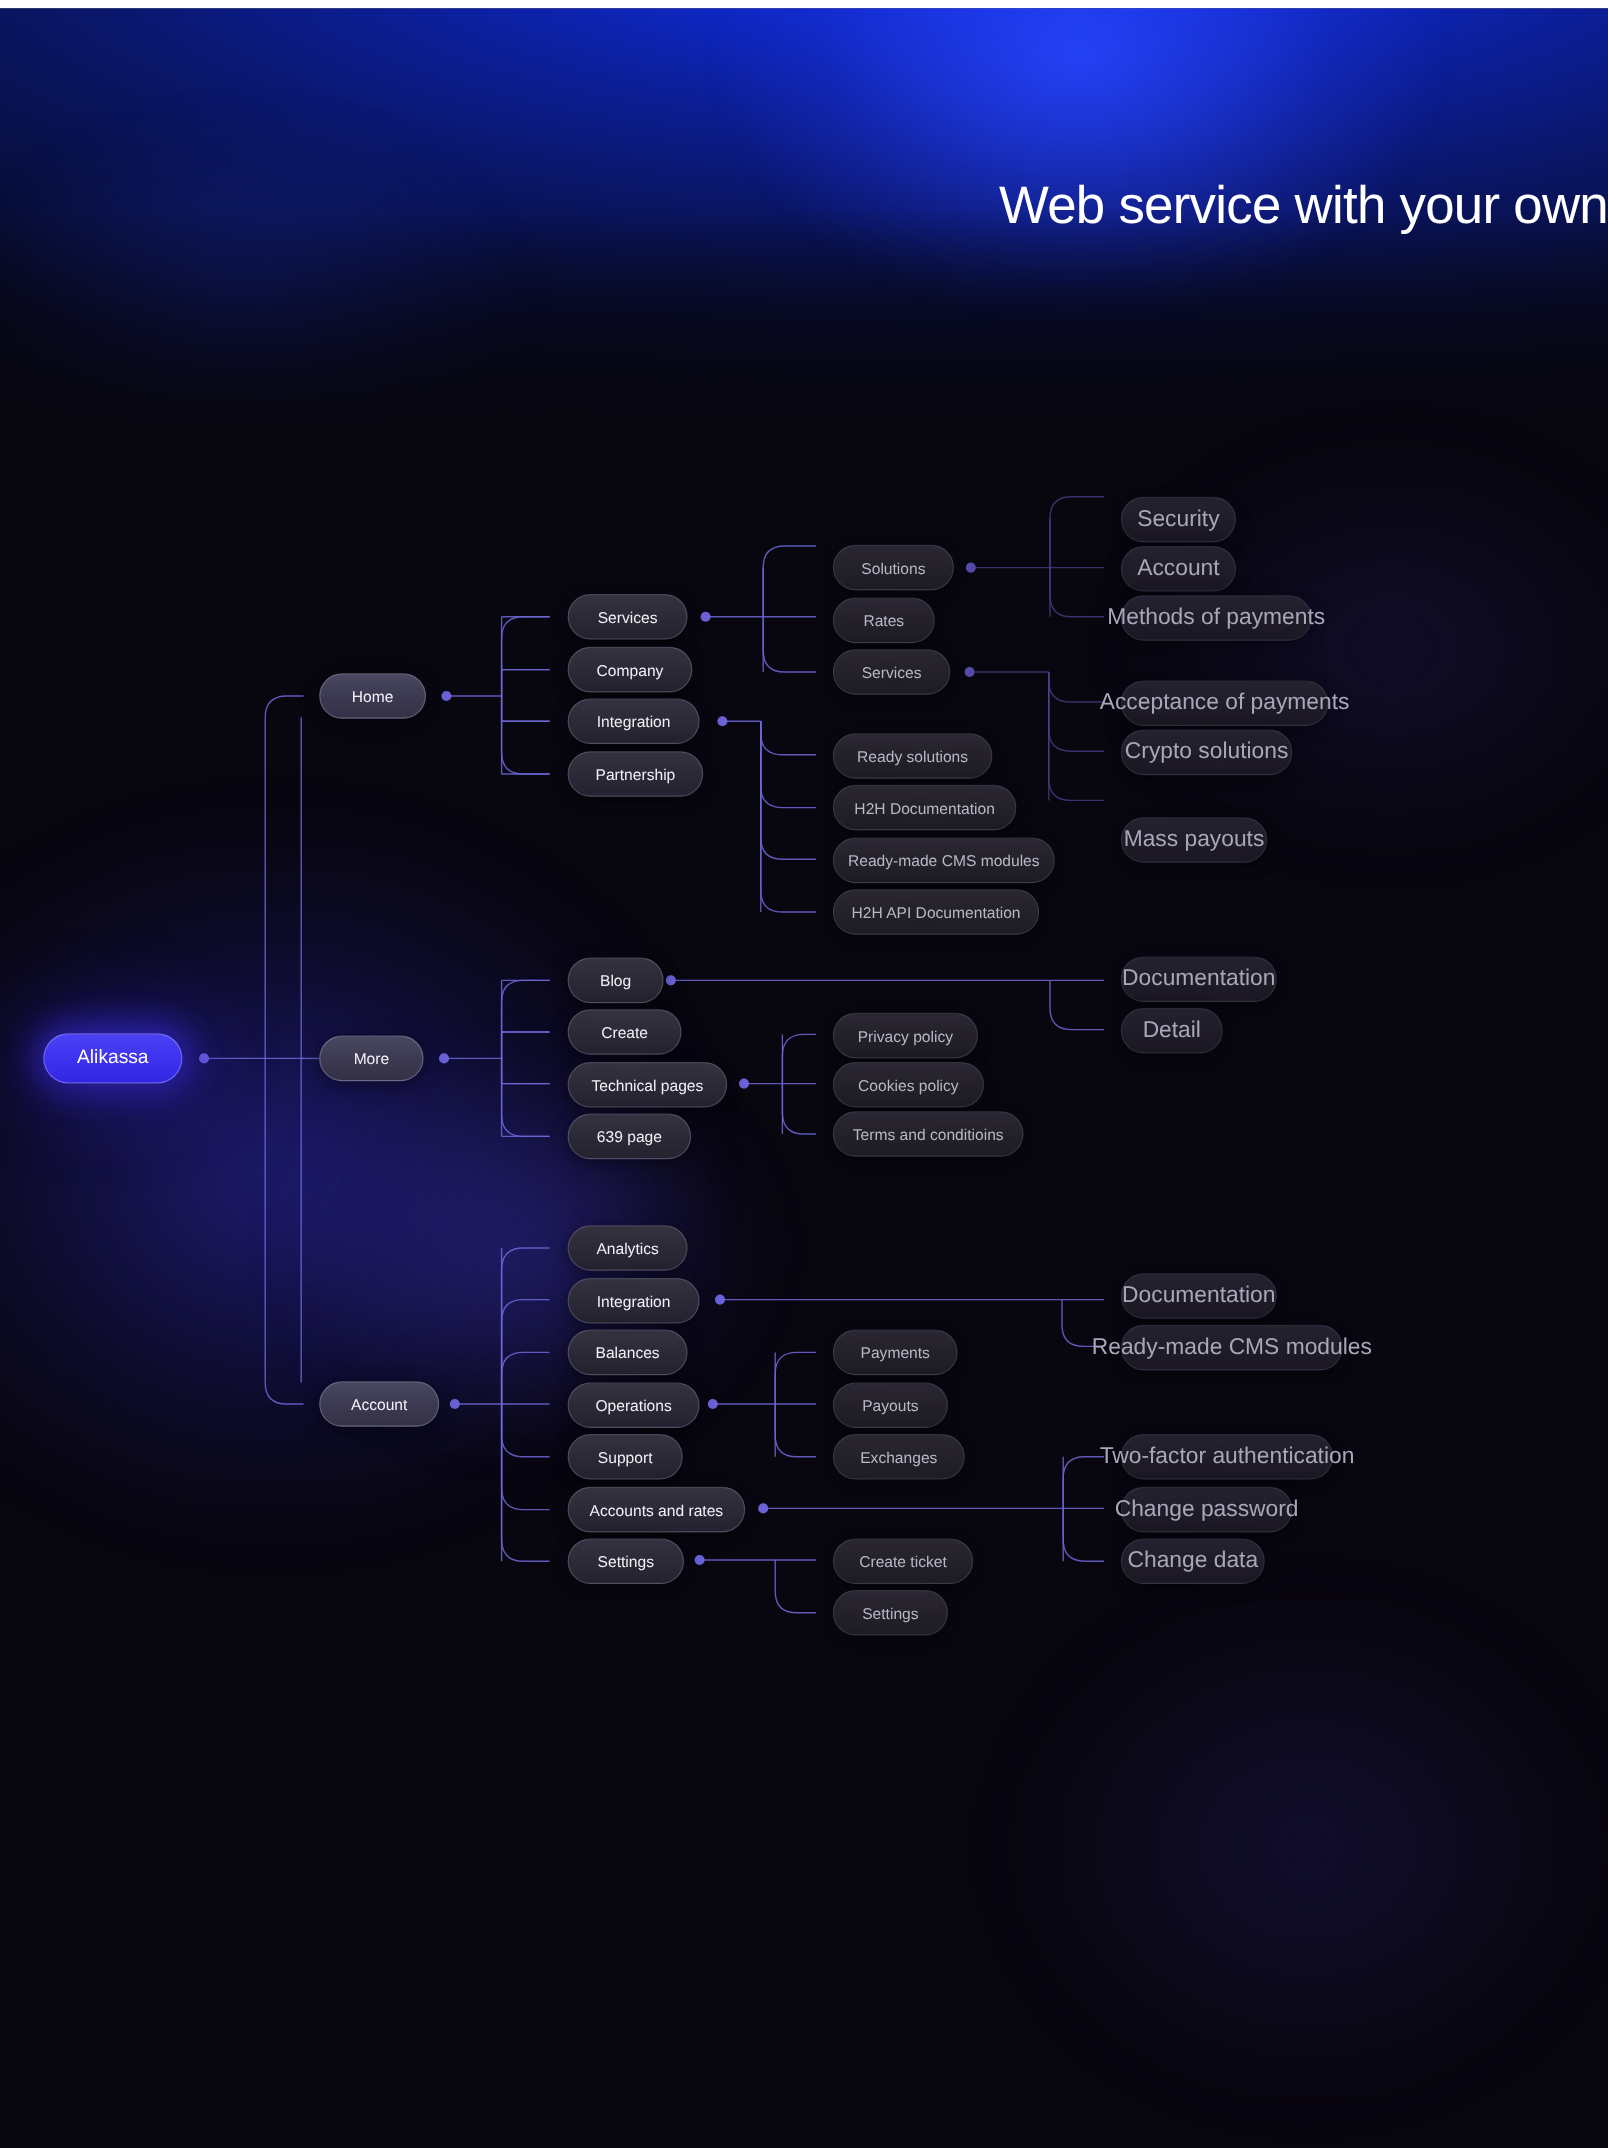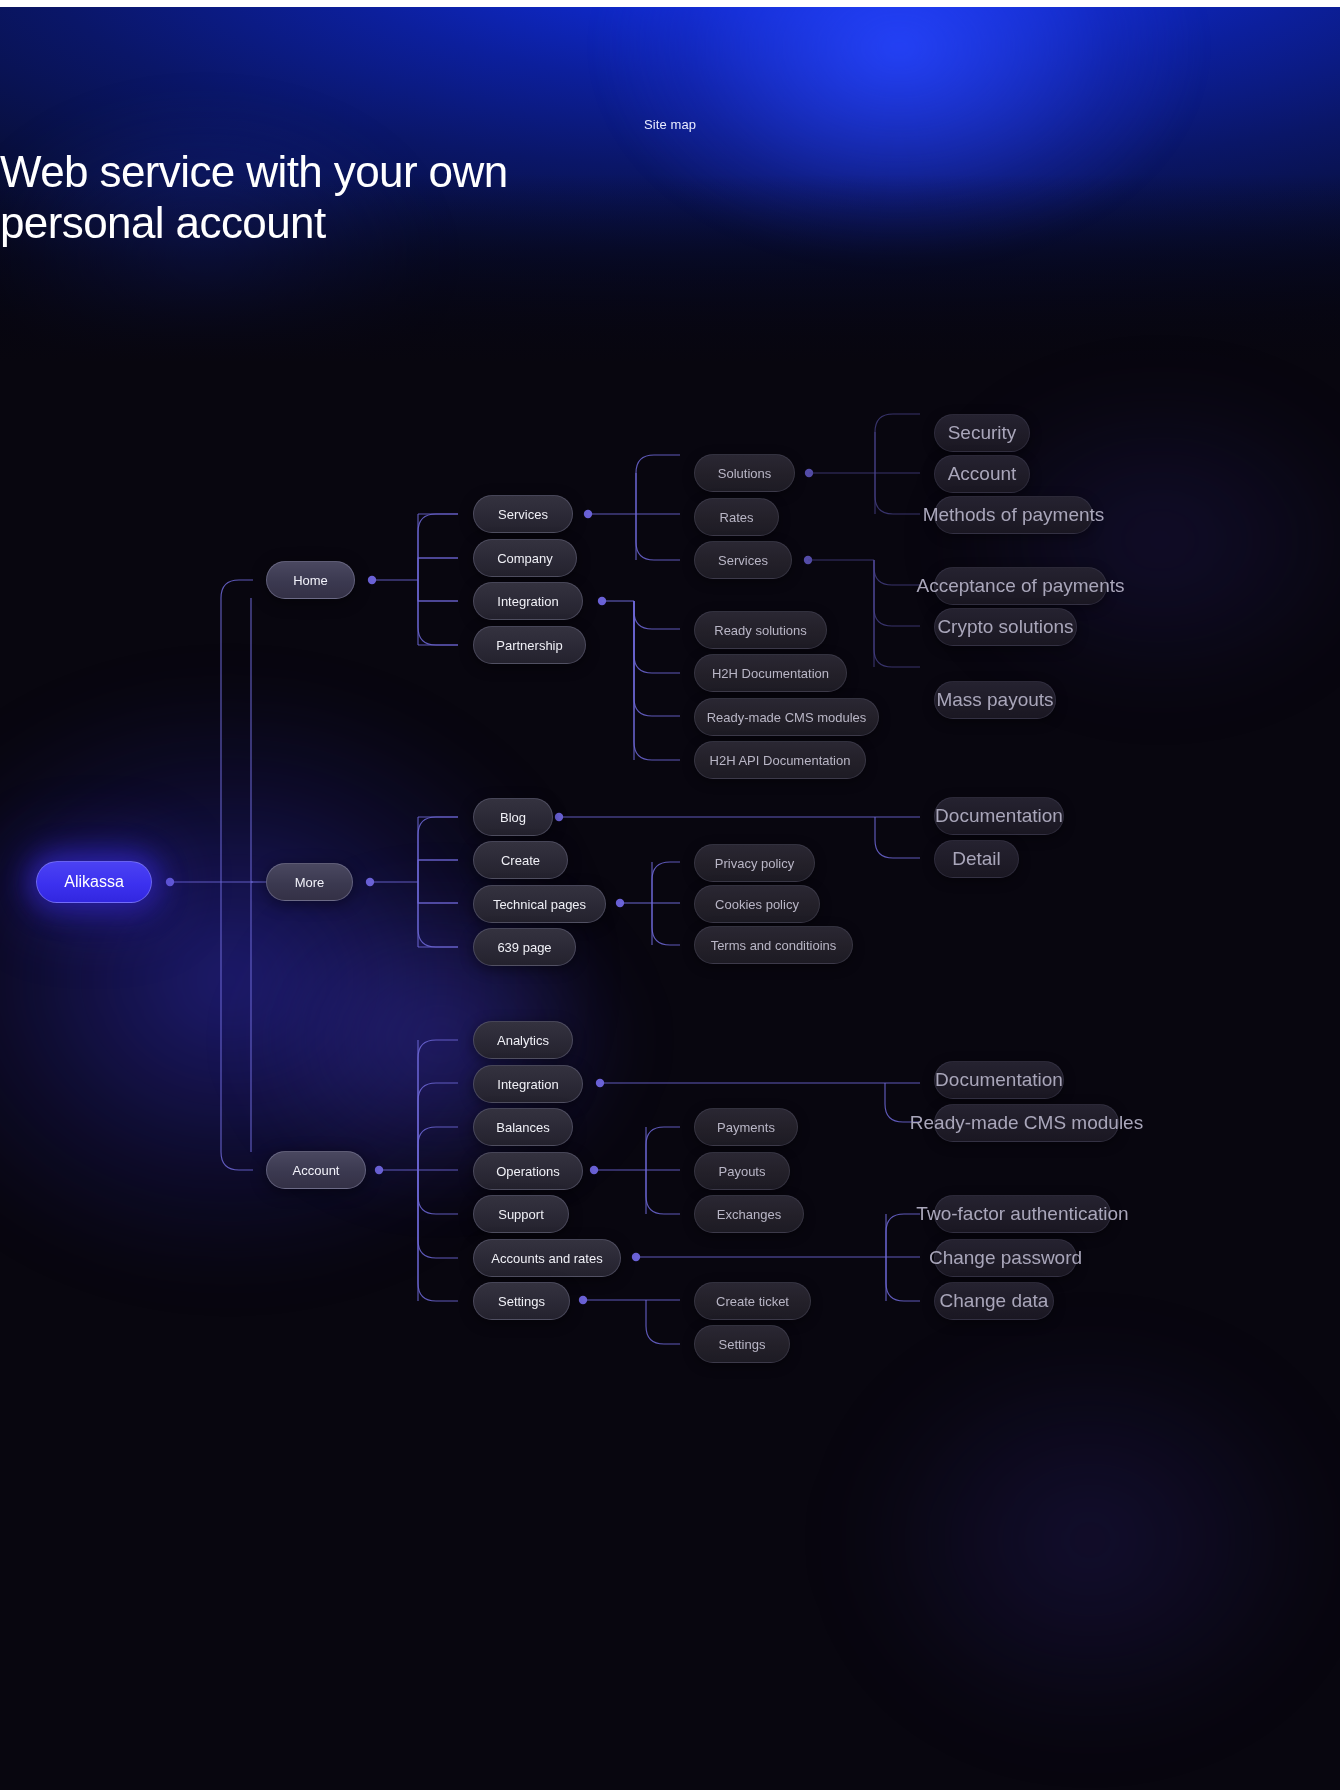--- a/index.html
+++ b/index.html
@@ -44,21 +44,21 @@
     position: absolute; left: 0; bottom: -2px; width: 1340px; height: 190px;
     background: linear-gradient(to bottom, rgba(5,6,20,0) 0%, rgba(6,5,16,.55) 45%, #08060f 100%);
   }
   .eyebrow {
     position: absolute; top: 117px; left: 0; width: 1340px;
     text-align: center;
     font-size: 13px; color: #e9ecff; letter-spacing: .1px;
   }
   .hero-title {
     position: absolute; top: 146px; left: 0; width: 1340px;
-    text-align: left;
+    text-align: right;
     font-size: 44px; line-height: 51px; font-weight: 400;
     color: #ffffff; letter-spacing: -.6px;
   }
   .hero-title span { display: block; }
 
   
   .map-glow-left {
     position: absolute; left: -220px; top: 600px; width: 900px; height: 760px;
     background: radial-gradient(closest-side, rgba(47,44,190,.55), rgba(30,28,130,.22) 52%, rgba(0,0,0,0) 80%);
     filter: blur(26px);
@@ -159,24 +159,22 @@
 
 <div id="page">
 
   <div class="top-sliver"></div>
 
   <div class="hero">
     <div class="hero-glow-a"></div>
     <div class="hero-glow-b"></div>
     <div class="hero-fade"></div>
   </div>
-  <div class="eyebrow">Site map</div>
   <div class="hero-title">
     <span>Web service with your own</span>
-    <span>personal account</span>
   </div>
 
   <div class="map-glow-left"></div>
   <div class="map-glow-mid"></div>
   <div class="map-glow-right"></div>
   <div class="map-glow-tr"></div>
 
   <svg id="wires" viewBox="0 0 1340 1790" width="1340" height="1790">
 
     <path d="M170 882 H251"></path>

